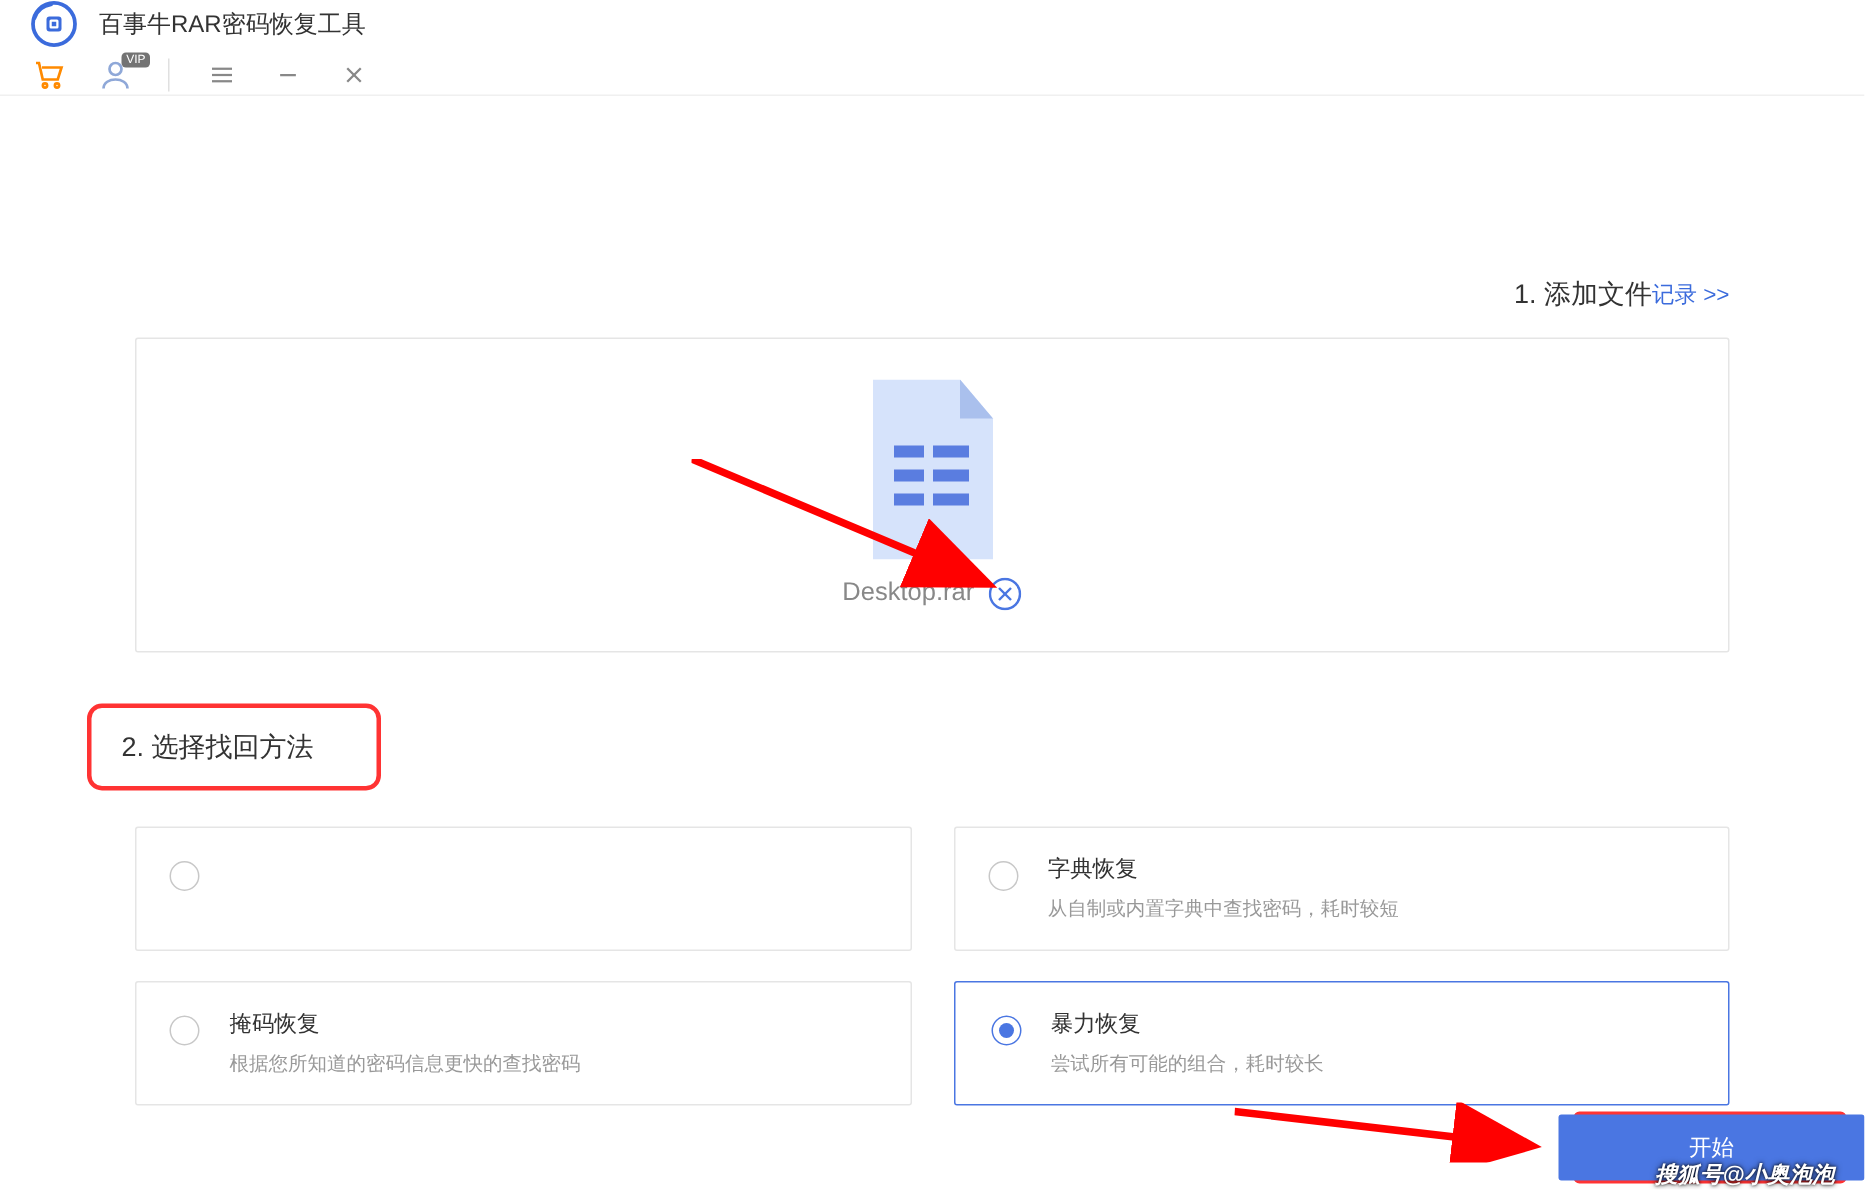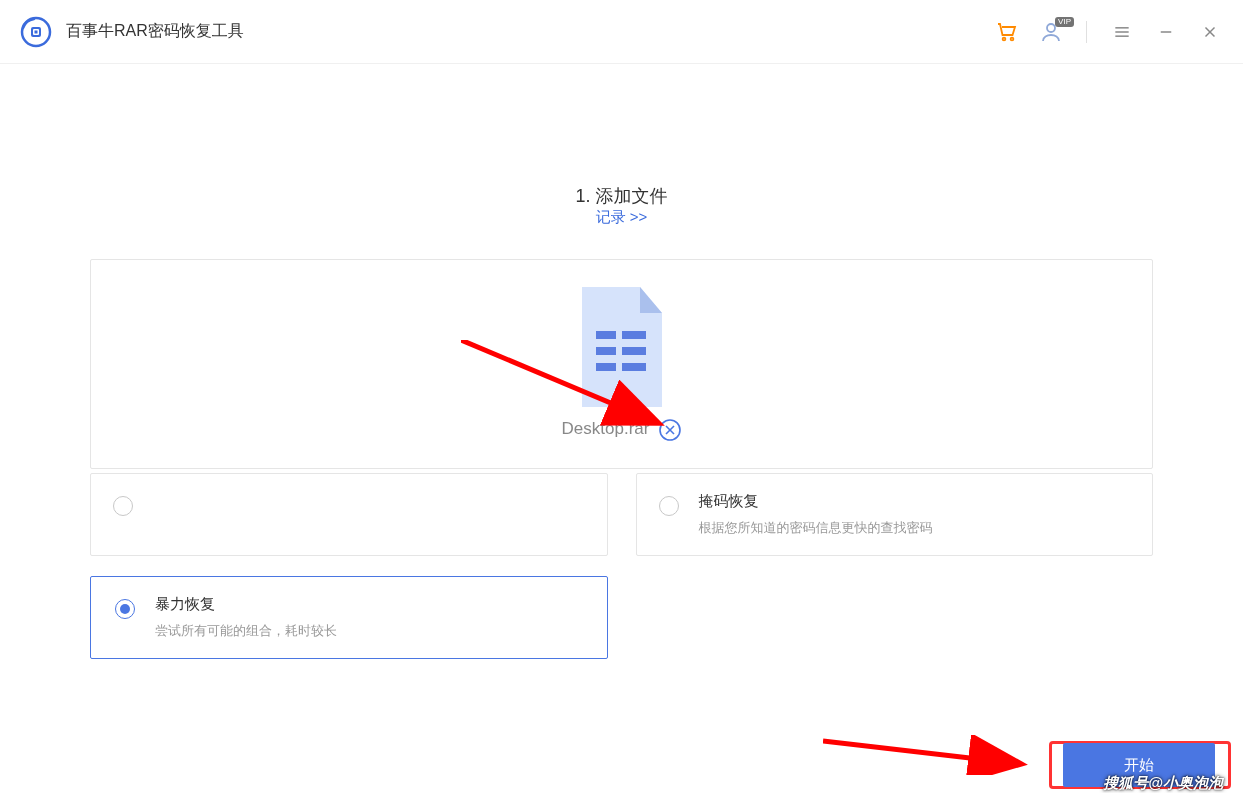--- a/index.html
+++ b/index.html
@@ -1,30 +1,30 @@
 <!DOCTYPE html>
 <html><head>
 <meta charset="utf-8">
 <style>
 * { margin:0; padding:0; box-sizing:border-box; font-family:"Microsoft YaHei","PingFang SC",sans-serif; }
 body { width:1243px; height:793px; background:#fff; position:relative; overflow:hidden; }
 
 
-.header { height:64px; display:flex; justify-content:space-between; padding:0 20px; border-bottom:1px solid #f0f0f0; }
+.header { height:64px; display:flex; justify-content:space-between; padding:0 20px; border-bottom:1px solid #f0f0f0;flex-direction:column; }
 .header-left { display:flex; align-items:center; gap:14px; }
 .app-logo { width:32px; height:32px; }
 .app-title { font-size:16px; color:#333; font-weight:500; }
 .header-right { display:flex; align-items:center; gap:18px; }
 .hdr-ico { width:26px; height:26px; display:flex; align-items:center; justify-content:center; cursor:pointer; position:relative; }
 .hdr-sep { width:1px; height:22px; background:#e0e0e0; margin:0 4px; }
 .vip-badge { position:absolute; top:-2px; right:-10px; background:#737373; color:#fff; font-size:8px; font-weight:400; padding:1px 3px; border-radius:3px; line-height:1; }
 
 
 .main { padding:120px 90px 0 90px; }
-.section-row { display:flex; align-items:center; justify-content:flex-start; margin-bottom:32px;flex-direction:column; }
+.section-row { display:flex; align-items:center; justify-content:flex-end; margin-bottom:17px; }
 .section-title { font-size:18px; color:#333; }
 .records-link { font-size:15px; color:#3b6bdc; cursor:pointer; }
 
 .file-box { border:1px solid #e5e5e5; border-radius:2px; height:210px; display:flex; flex-direction:column; align-items:center; justify-content:center; position:relative; }
 .file-icon { width:92px; height:120px; margin-bottom:12px; }
 .file-name-row { display:flex; gap:10px; }
 .file-name { font-size:17px; color:#888; }
 .remove-ico { width:22px; height:22px; cursor:pointer; }
 
 
@@ -36,21 +36,21 @@
 .method-card { border:1px solid #e5e5e5; border-radius:2px; padding:18px 22px; display:flex; gap:20px; cursor:pointer; background:#fff; }
 .method-card.selected { border:1px solid #4a76e2;padding-left:24px; }
 .radio { width:20px; height:20px; border:1.5px solid #c8c8c8; border-radius:50%; flex-shrink:0; margin-top:4px; display:flex; align-items:center; justify-content:center; }
 .method-card.selected .radio { border-color:#4a76e2; }
 .radio-dot { width:10px; height:10px; background:#4a76e2; border-radius:50%; display:none; }
 .method-card.selected .radio-dot { display:block; }
 .method-title { font-size:15px; color:#333; margin-bottom:8px; }
 .method-desc { font-size:13px; color:#999; }
 
 
-.start-btn { position:absolute; right:28px; bottom:6px; width:152px; height:44px; background:#4a76e2; color:#fff; font-size:15px; border:none; border-radius:2px; display:flex; align-items:center; justify-content:center; }
+.start-btn { position:absolute; right:0; bottom:6px; width:204px; height:44px; background:#4a76e2; color:#fff; font-size:15px; border:none; border-radius:2px; display:flex; align-items:center; justify-content:center; }
 .start-btn-highlight { position:absolute; right:12px; bottom:4px; width:182px; height:48px; border:3px solid #f33; border-radius:4px; pointer-events:none; }
 
 
 .arrow2 { position:absolute; right:210px; bottom:18px; pointer-events:none; }
 
 
 .watermark { position:absolute; right:20px; bottom:0px; font-size:15px; font-weight:600; color:#fff; text-shadow:0 0 4px rgba(0,0,0,.7),0 0 2px rgba(0,0,0,.9); font-style:italic; }
 </style>
 </head>
 <body>
@@ -138,24 +138,34 @@
       <span class="remove-ico">
         <svg viewBox="0 0 22 22">
             <circle cx="11" cy="11" r="10" fill="none" stroke="#4a76e2" stroke-width="1.6"></circle>
             <line x1="7" y1="7" x2="15" y2="15" stroke="#4a76e2" stroke-width="1.6"></line>
             <line x1="7" y1="15" x2="15" y2="7" stroke="#4a76e2" stroke-width="1.6"></line>
           </svg>
       </span>
     </div>
   </div>
 
+  <div class="section2-title-wrap">
+    <div class="section-title">2. 选择找回方法</div>
+  </div>
 
   <div class="methods">
     <div class="method-card">
       <span class="radio"></span>
+    </div>
+    <div class="method-card">
+      <span class="radio"></span>
+      <div>
+        <div class="method-title">字典恢复</div>
+        <div class="method-desc">从自制或内置字典中查找密码，耗时较短</div>
+      </div>
     </div>
     <div class="method-card">
       <span class="radio"></span>
       <div>
         <div class="method-title">掩码恢复</div>
         <div class="method-desc">根据您所知道的密码信息更快的查找密码</div>
       </div>
     </div>
     <div class="method-card selected">
       <span class="radio">

